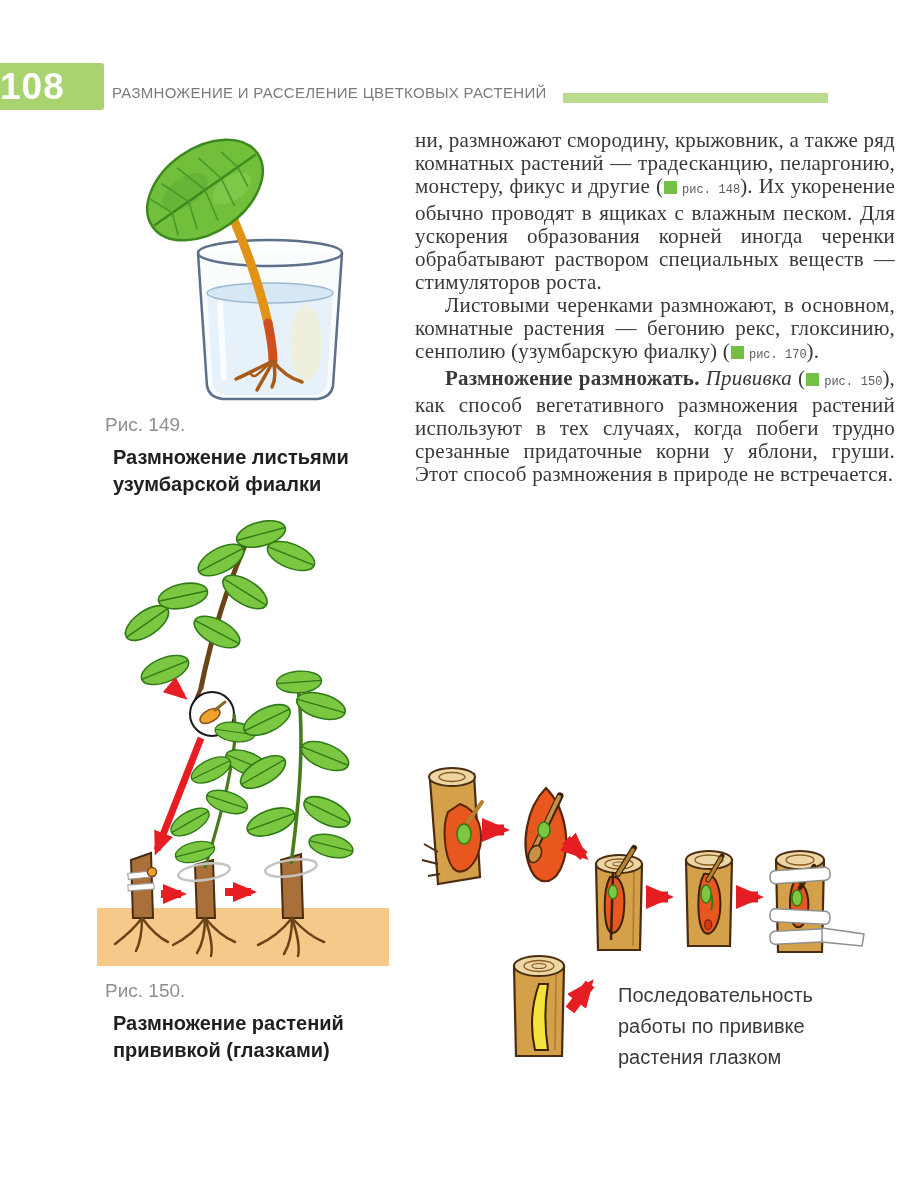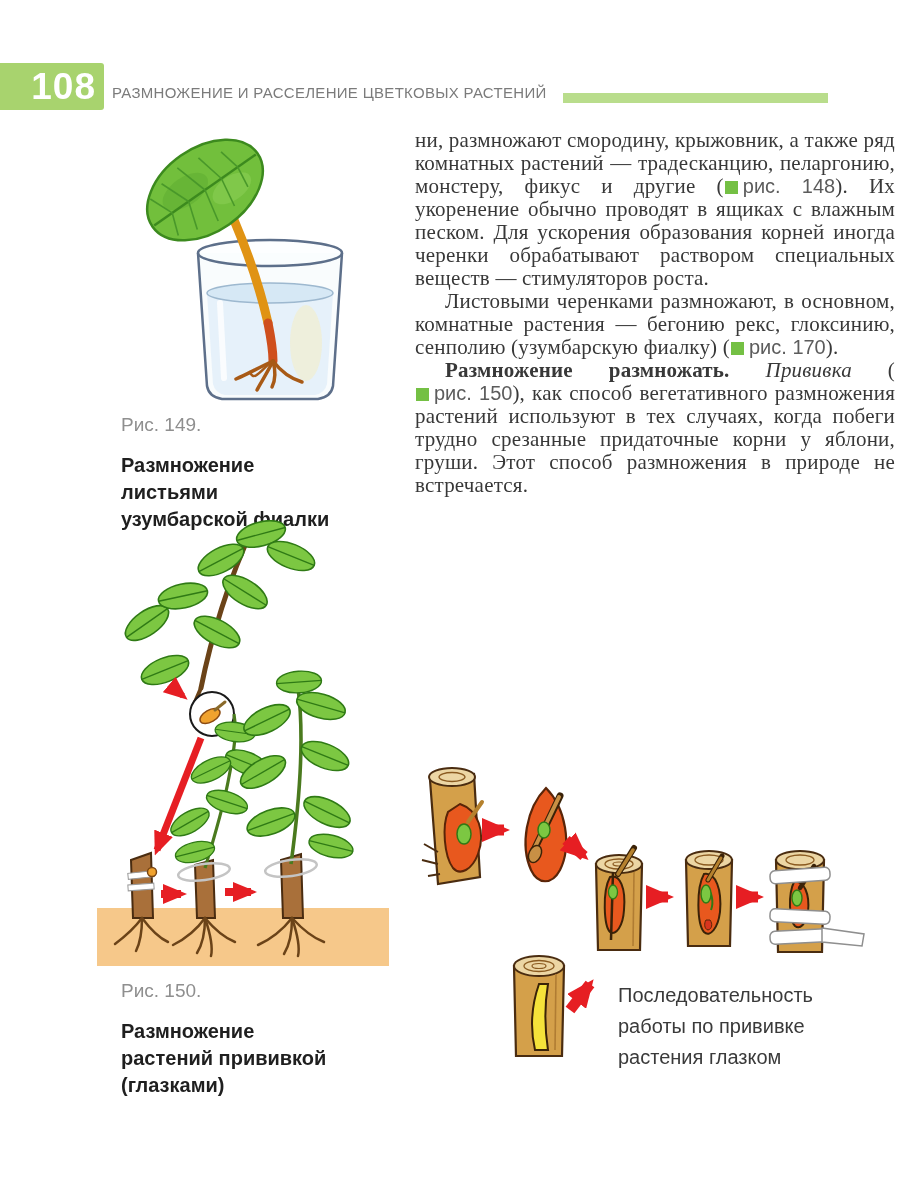--- a/index.html
+++ b/index.html
@@ -3,42 +3,42 @@
 <meta charset="utf-8">
 <style>
   html,body{margin:0;padding:0;background:#ffffff;}
   #page{position:relative;width:910px;height:1182px;background:#fff;overflow:hidden;
         font-family:"Liberation Sans",sans-serif;}
 
   
   .pagenum-box{position:absolute;left:0;top:63px;width:104px;height:47px;
                background:#a8d36e;border-radius:0 3px 3px 0;
                color:#fff;font-weight:bold;font-size:37px;line-height:47px;
-               text-align:right;padding-right:8px;box-sizing:border-box;
+               text-align:left;padding-right:8px;box-sizing:border-box;
                letter-spacing:1px;}
   .header-title{position:absolute;left:112px;top:84px;font-size:15px;color:#7b7b7b;
                 letter-spacing:.3px;white-space:nowrap;}
   .header-bar{position:absolute;left:563px;top:93px;width:265px;height:10px;background:#b9dd8c;}
 
   
   .article{position:absolute;left:415px;top:129px;width:480px;}
   .para{margin:0;text-align:justify;font-family:"Liberation Serif",serif;
         font-size:21px;line-height:23px;color:#383838;letter-spacing:.2px;}
   .para.indent{text-indent:30px;}
   .para b{font-weight:bold;}
   .para i{font-style:italic;}
-  .figref{white-space:nowrap;font-family:Liberation Sans, sans-serif;
-          font-size:20px;color:#5c5c5c;letter-spacing:0;}
+  .figref{white-space:nowrap;font-family:Liberation Mono, monospace;
+          font-size:12px;color:#5c5c5c;letter-spacing:0;}
   .refsq{display:inline-block;width:13px;height:13px;background:#74c044;
          margin:0 5px 0 1px;vertical-align:-1px;}
 
   
   .figcap{position:absolute;width:255px;}
-  .fig-label{font-size:19px;color:#8f8f8f;margin:0 0 4px 16px;}
-  .fig-caption{font-weight:bold;font-size:20px;line-height:27px;color:#1f1f1f;margin:16px;}
+  .fig-label{font-size:19px;color:#8f8f8f;margin:0 0 4px 0;}
+  .fig-caption{font-weight:bold;font-size:20px;line-height:27px;color:#1f1f1f;margin:8px;}
   .seqcap{position:absolute;left:618px;top:980px;width:228px;
           font-size:20px;line-height:31px;color:#3a3a3a;}
 
   .illu{position:absolute;}
 </style>
 </head>
 <body>
 
 <div id="page">
 

